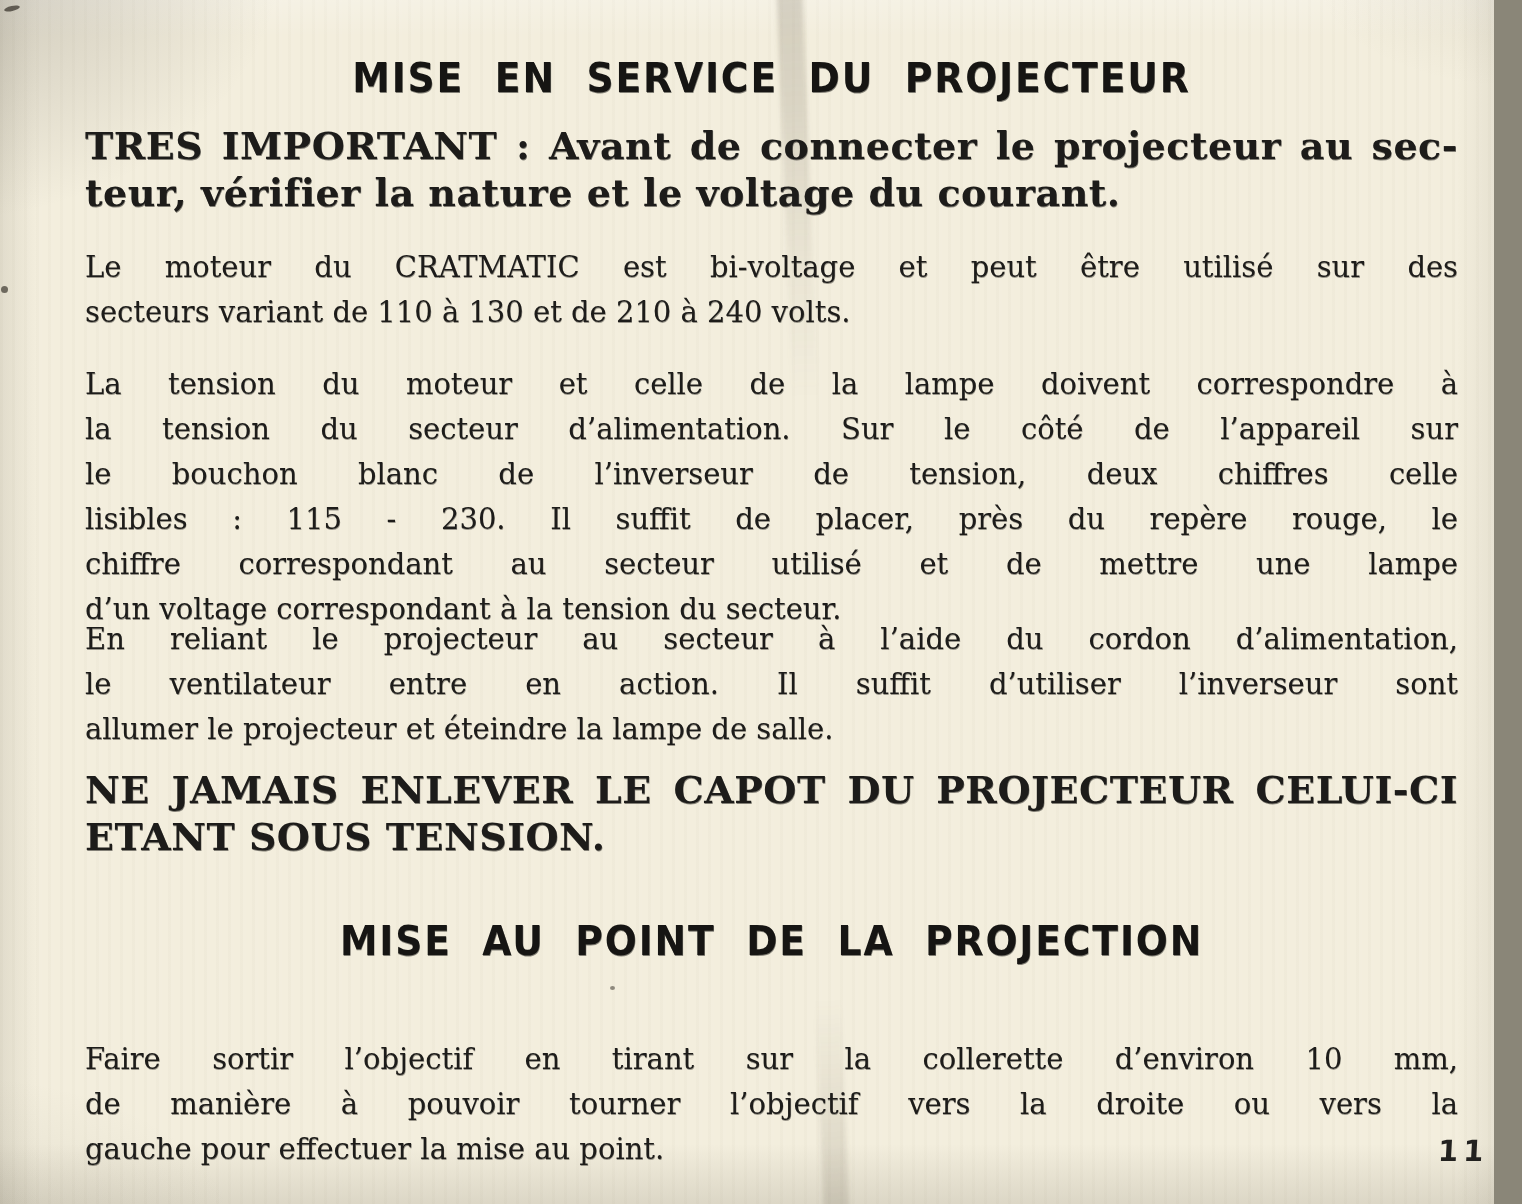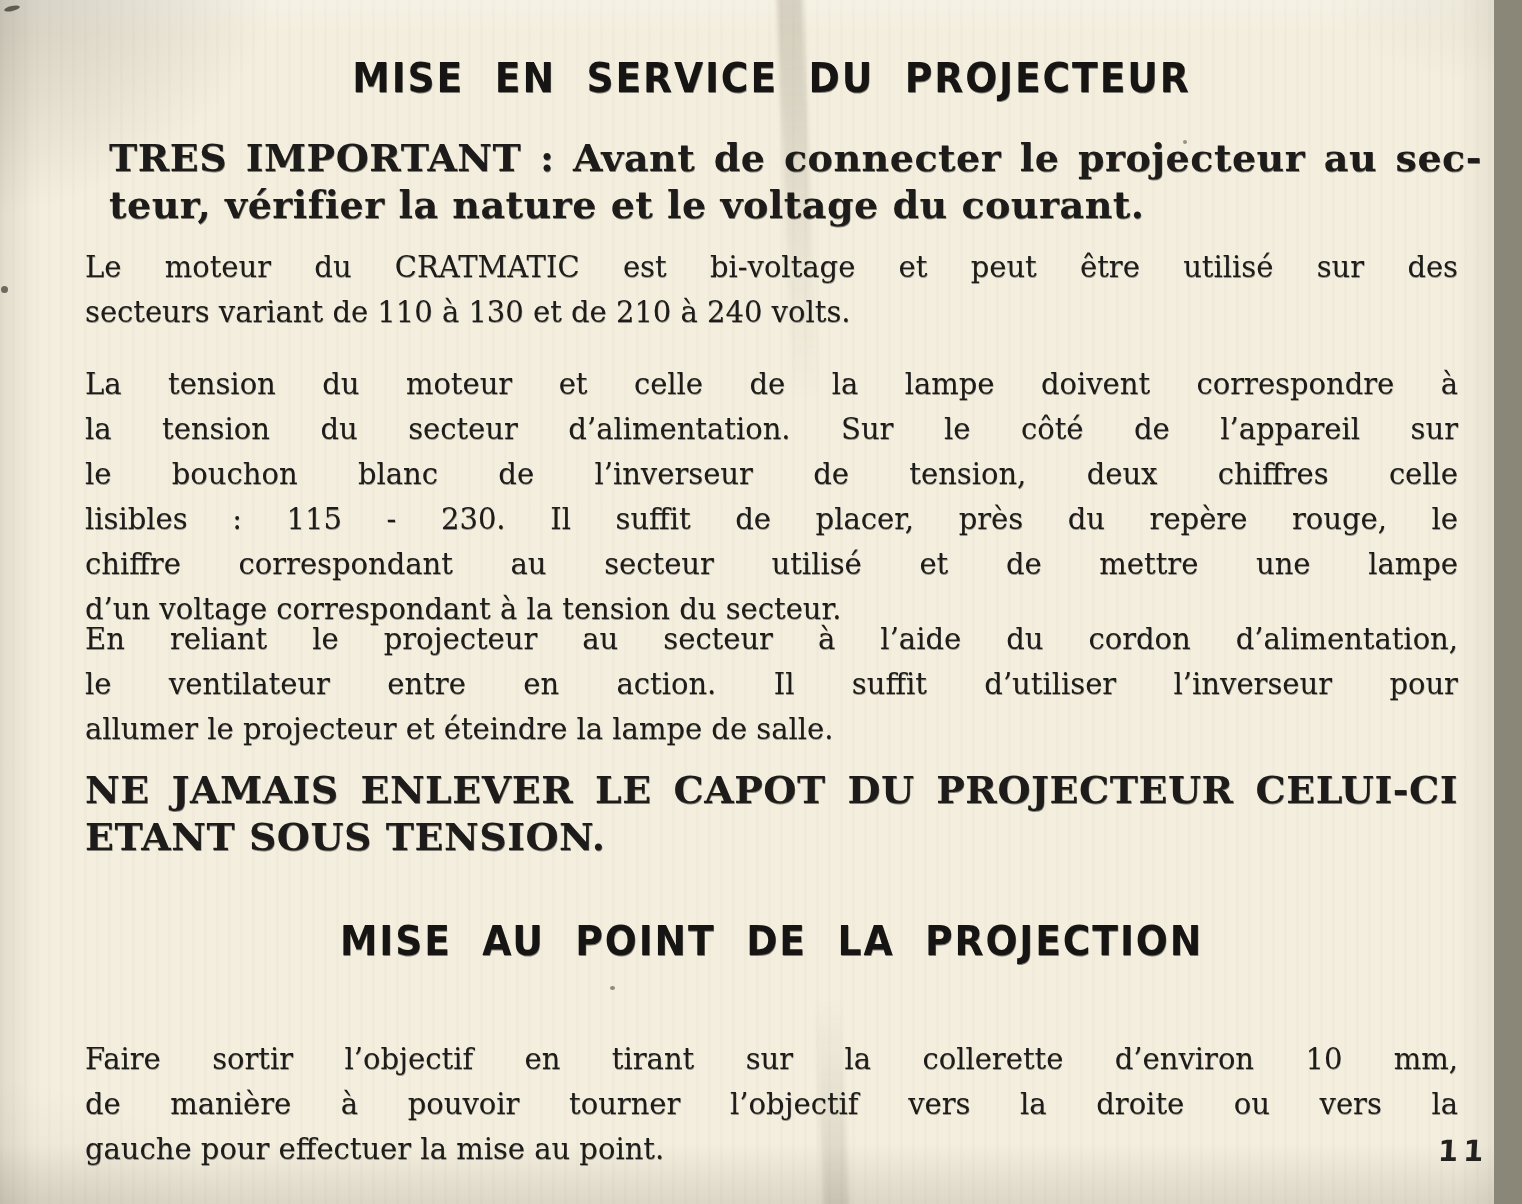--- a/index.html
+++ b/index.html
@@ -72,42 +72,42 @@
 <div class="page">
 
   <div class="fold-crease"></div>
   <div class="speck" style="left:4px; top:6px; width:16px; height:5px; opacity:.75; transform:rotate(-12deg);"></div>
   <div class="speck" style="left:1px; top:286px; width:7px; height:7px; opacity:.7;"></div>
   <div class="speck" style="left:610px; top:986px; width:5px; height:4px; opacity:.55;"></div>
   <div class="speck" style="left:1183px; top:140px; width:4px; height:4px; opacity:.5;"></div>
 
   <div class="heading" style="top:54px;">MISE EN SERVICE DU PROJECTEUR</div>
 
-  <div class="text-block bold-font" style="top:134px;margin-left:24px;">
+  <div class="text-block bold-font" style="top:122px;">
     <div class="line">TRES IMPORTANT : Avant de connecter le projecteur au sec-</div>
     <div class="line last">teur, vérifier la nature et le voltage du courant.</div>
   </div>
 
   <div class="text-block body-font" style="top:245px;">
     <div class="line">Le moteur du CRATMATIC est bi-voltage et peut être utilisé sur des</div>
     <div class="line last">secteurs variant de 110 à 130 et de 210 à 240 volts.</div>
   </div>
 
   <div class="text-block body-font" style="top:362px;">
     <div class="line">La tension du moteur et celle de la lampe doivent correspondre à</div>
     <div class="line">la tension du secteur d’alimentation. Sur le côté de l’appareil sur</div>
     <div class="line">le bouchon blanc de l’inverseur de tension, deux chiffres celle</div>
     <div class="line">lisibles : 115 - 230. Il suffit de placer, près du repère rouge, le</div>
     <div class="line">chiffre correspondant au secteur utilisé et de mettre une lampe</div>
     <div class="line last">d’un voltage correspondant à la tension du secteur.</div>
   </div>
 
   <div class="text-block body-font" style="top:617px;">
     <div class="line">En reliant le projecteur au secteur à l’aide du cordon d’alimentation,</div>
-    <div class="line">le ventilateur entre en action. Il suffit d’utiliser l’inverseur pour</div>
+    <div class="line">le ventilateur entre en action. Il suffit d’utiliser l’inverseur sont</div>
     <div class="line last">allumer le projecteur et éteindre la lampe de salle.</div>
   </div>
 
   <div class="text-block bold-font" style="top:766px;">
     <div class="line">NE JAMAIS ENLEVER LE CAPOT DU PROJECTEUR CELUI-CI</div>
     <div class="line last">ETANT SOUS TENSION.</div>
   </div>
 
   <div class="heading" style="top:917px;">MISE AU POINT DE LA PROJECTION</div>
 

